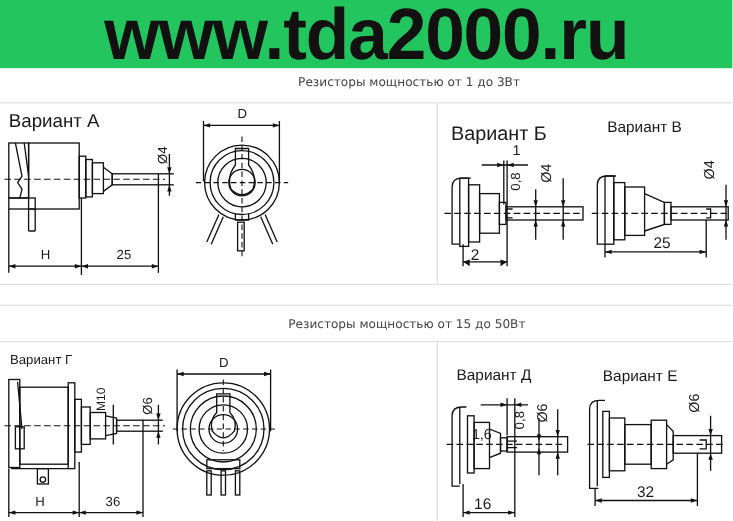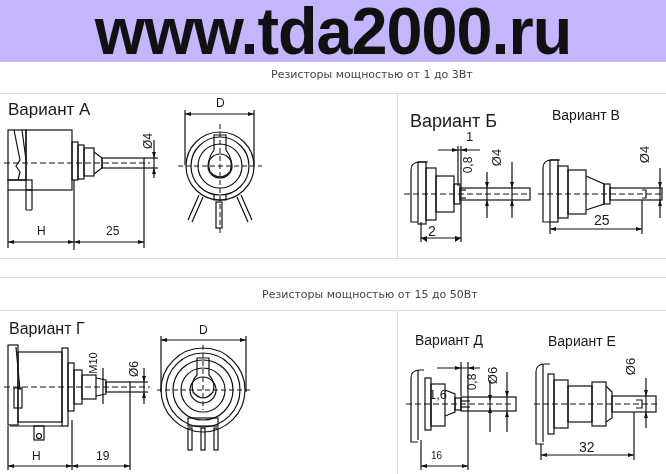--- a/index.html
+++ b/index.html
@@ -1,17 +1,17 @@
 <!DOCTYPE html>
 <html><head>
 <meta charset="utf-8">
 <style>
   html, body { margin: 0; padding: 0; }
   body { width: 666px; height: 474px; background: #ffffff; position: relative; overflow: hidden; font-family: "Liberation Sans", sans-serif; }
-  .banner { position: absolute; left: 0; top: 0; width: 666px; height: 62px; background: #c4b5fd; }
+  .banner { position: absolute; left: 0; top: 0; width: 666px; height: 62px; background: #22c55e; }
   .banner-text { position: absolute; left: 0; width: 666px; top: 2px; text-align: center; font-family: "Liberation Sans", sans-serif; font-weight: bold; font-size: 66px; line-height: 58px; color: #111111; letter-spacing: -1px; transform: scaleX(0.98); }
   .caption { position: absolute; font-family: "DejaVu Sans", sans-serif; font-size: 11px; color: #444444; white-space: nowrap; }
   .hline { position: absolute; left: 0; width: 666px; height: 1px; background: #dddddd; }
   .vline { position: absolute; width: 1px; background: #dddddd; }
   .label { position: absolute; font-family: "Liberation Sans", sans-serif; color: #1a1a1a; white-space: nowrap; }
   svg { position: absolute; overflow: visible; }
 </style>
 </head>
 <body>
 
@@ -159,21 +159,21 @@
     <polygon points="550,229 556,227 556,231"></polygon>
     <polygon points="642,229 636,227 636,231"></polygon>
     <polygon points="660,188 658,182 662,182"></polygon>
     <polygon points="660,200 658,206 662,206"></polygon>
   </g>
   <line x1="538" y1="194" x2="664" y2="194" stroke="#111" stroke-width="1" stroke-dasharray="6,3"></line>
 </svg>
 <div class="label" style="left:636px; top:147px; font-size:13px; transform:rotate(-90deg);">Ø4</div>
 <div class="label" style="left:594px; top:212px; font-size:14px;">25</div>
 
-<div class="label" style="left:9px; top:320px; font-size:16px;">Вариант Г</div>
+<div class="label" style="left:9px; top:320px; font-size:12px;">Вариант Г</div>
 <svg style="left:0; top:340px;" width="160" height="134" viewBox="0 340 160 134">
   <g stroke="#111" stroke-width="1.2" fill="none">
     <rect x="8" y="345" width="10" height="80"></rect>
     <path d="M16 347 L20 390"></path>
     <rect x="18" y="352" width="44" height="70"></rect>
     <rect x="62" y="348" width="6" height="78"></rect>
     <rect x="68" y="363" width="6" height="48"></rect>
     <rect x="74" y="370" width="8" height="34"></rect>
     <rect x="82" y="375" width="14" height="24"></rect>
     <path d="M96 378 L106 380 L106 394 L96 396"></path>
@@ -197,21 +197,21 @@
     <polygon points="8,466 14,464 14,468"></polygon>
     <polygon points="72,466 66,464 66,468"></polygon>
     <polygon points="72,466 78,464 78,468"></polygon>
     <polygon points="130,466 124,464 124,468"></polygon>
     <polygon points="144,382 142,376 146,376"></polygon>
     <polygon points="144,392 142,398 146,398"></polygon>
   </g>
   <line x1="4" y1="387" x2="150" y2="387" stroke="#111" stroke-width="1" stroke-dasharray="6,3"></line>
 </svg>
 <div class="label" style="left:32px; top:449px; font-size:12px;">H</div>
-<div class="label" style="left:96px; top:449px; font-size:12px;">19</div>
+<div class="label" style="left:96px; top:449px; font-size:12px;">36</div>
 <div class="label" style="left:82px; top:357px; font-size:11px; transform:rotate(-90deg);">M10</div>
 <div class="label" style="left:126px; top:362px; font-size:12px; transform:rotate(-90deg);">Ø6</div>
 
 <svg style="left:145px; top:320px;" width="130" height="154" viewBox="145 320 130 154">
   <g stroke="#111" stroke-width="1.2" fill="none">
     <line x1="161" y1="336" x2="161" y2="392"></line>
     <line x1="246" y1="336" x2="246" y2="392"></line>
     <line x1="161" y1="340" x2="246" y2="340"></line>
     <circle cx="203" cy="390" r="42"></circle>
     <circle cx="203" cy="390" r="37"></circle>
@@ -264,21 +264,21 @@
     <polygon points="490,401 488,395 492,395"></polygon>
     <polygon points="490,407 488,413 492,413"></polygon>
     <polygon points="507,397 505,391 509,391"></polygon>
     <polygon points="507,411 505,417 509,417"></polygon>
   </g>
   <line x1="406" y1="404" x2="512" y2="404" stroke="#111" stroke-width="1" stroke-dasharray="6,3"></line>
 </svg>
 <div class="label" style="left:429px; top:351px; font-size:13px;margin-top:36px;">1,6</div>
 <div class="label" style="left:464px; top:375px; font-size:12px; transform:rotate(-90deg);">0,8</div>
 <div class="label" style="left:484px; top:368px; font-size:13px; transform:rotate(-90deg);">Ø6</div>
-<div class="label" style="left:431px; top:450px; font-size:10px;">16</div>
+<div class="label" style="left:431px; top:450px; font-size:14px;">16</div>
 
 <div class="label" style="left:548px; top:333px; font-size:14px;">Вариант Е</div>
 <svg style="left:530px; top:360px;" width="136" height="114" viewBox="530 360 136 114">
   <g stroke="#111" stroke-width="1.2" fill="none">
     <path d="M544 444 L536 444 L536 372 Q536 364 545 364 L550 364"></path>
     <line x1="543" y1="364" x2="543" y2="442"></line>
     <rect x="548" y="374" width="6" height="60"></rect>
     <rect x="554" y="380" width="14" height="48"></rect>
     <rect x="568" y="386" width="24" height="36"></rect>
     <rect x="592" y="382" width="14" height="44"></rect>

